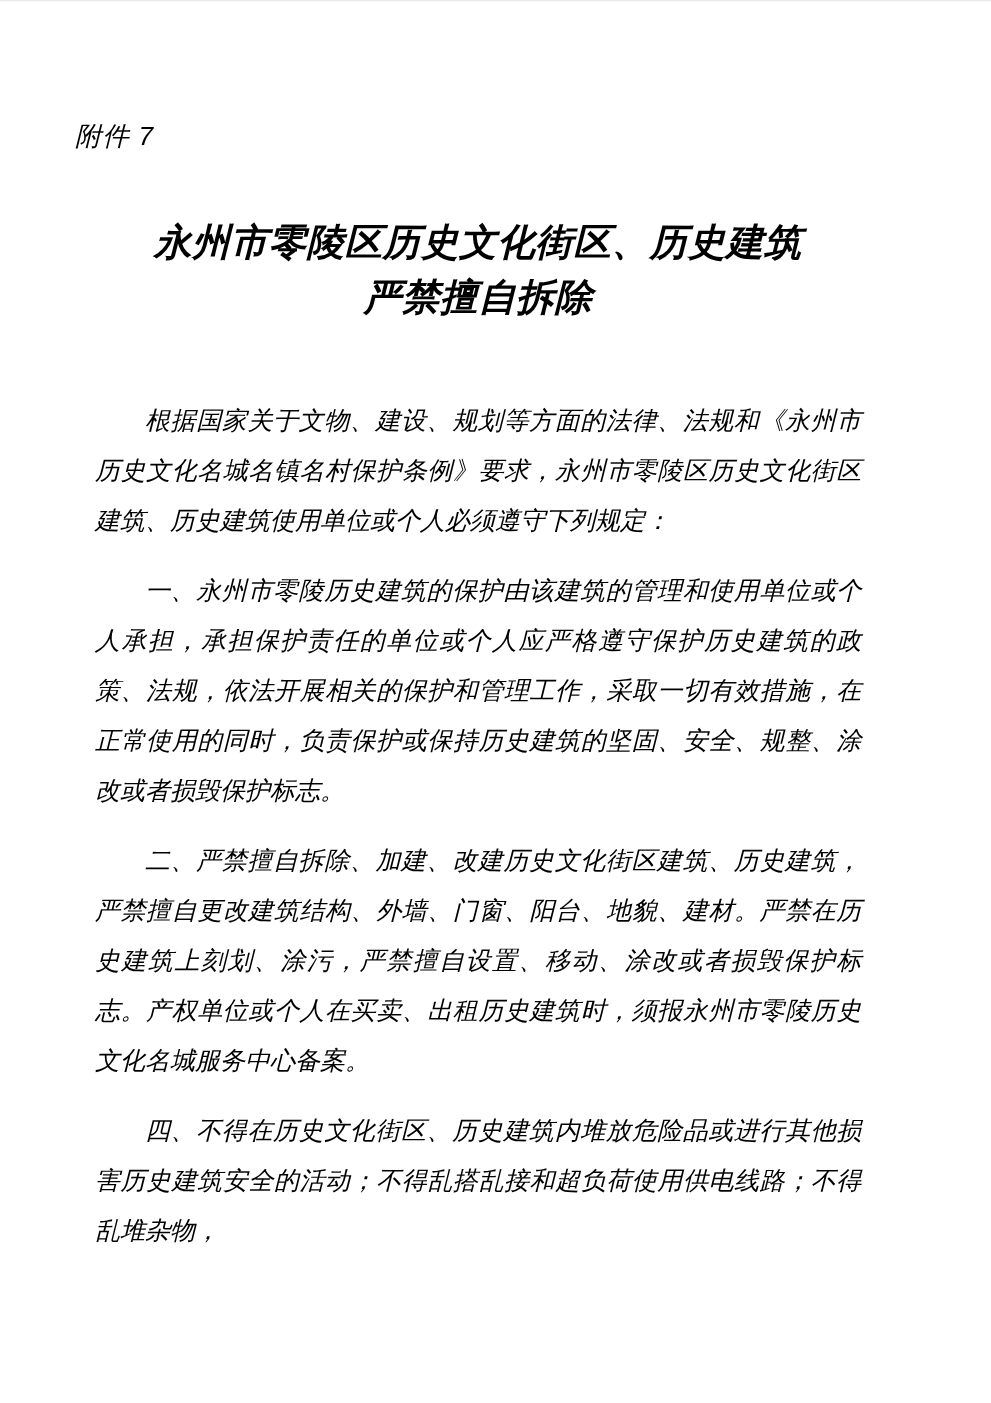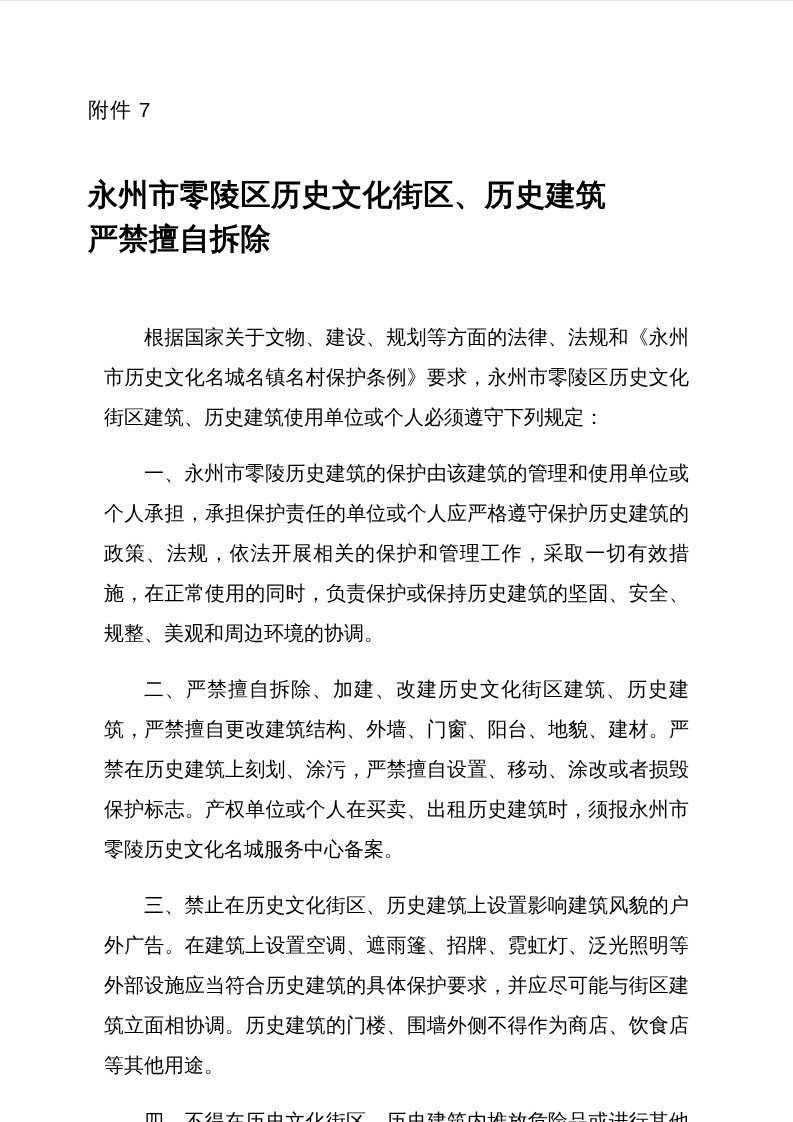--- a/index.html
+++ b/index.html
@@ -13,33 +13,35 @@
       color: #000000;
       font-family: "Liberation Serif", "DejaVu Serif", serif;
       overflow: hidden;
       border-top: 1px solid #e8e8e8;
       box-sizing: border-box;
     }
     .page {
       box-sizing: border-box;
       width: 793px;
       height: 1122px;
-      padding: 96px 88px 0 88px;
+      padding: 96px 88px 0 60px;
+      font-style: italic;
     }
     .attachment-label {
       font-family: "Liberation Sans", "DejaVu Sans", sans-serif;
       font-size: 21px;
       line-height: 26px;
       letter-spacing: 1px;
       text-align: left;
     }
     .doc-title {
       margin: 50px 0 0 0;
       font-size: 30px;
       font-weight: bold;
+      text-align: center;
       line-height: 44px;
       letter-spacing: 0.5px;
     }
     .doc-body {
       margin-top: 56px;
       font-size: 20px;
       line-height: 40px;
       text-align: justify;
     }
     .doc-body p {
@@ -55,18 +57,17 @@
 <div class="page">
   <div class="attachment-label">附件 7</div>
 
   <h1 class="doc-title">
     <span>永州市零陵区历史文化街区、历史建筑</span><br>
     <span>严禁擅自拆除</span>
   </h1>
 
   <div class="doc-body">
     <p>根据国家关于文物、建设、规划等方面的法律、法规和《永州市历史文化名城名镇名村保护条例》要求，永州市零陵区历史文化街区建筑、历史建筑使用单位或个人必须遵守下列规定：</p>
-    <p>一、永州市零陵历史建筑的保护由该建筑的管理和使用单位或个人承担，承担保护责任的单位或个人应严格遵守保护历史建筑的政策、法规，依法开展相关的保护和管理工作，采取一切有效措施，在正常使用的同时，负责保护或保持历史建筑的坚固、安全、规整、美观和周边环境的协调。</p>
+    <p>一、永州市零陵历史建筑的保护由该建筑的管理和使用单位或个人承担，承担保护责任的单位或个人应严格遵守保护历史建筑的政策、法规，依法开展相关的保护和管理工作，采取一切有效措施，在正常使用的同时，负责保护或保持历史建筑的坚固、安全、规整、涂改或者损毁保护标志。</p>
     <p>二、严禁擅自拆除、加建、改建历史文化街区建筑、历史建筑，严禁擅自更改建筑结构、外墙、门窗、阳台、地貌、建材。严禁在历史建筑上刻划、涂污，严禁擅自设置、移动、涂改或者损毁保护标志。产权单位或个人在买卖、出租历史建筑时，须报永州市零陵历史文化名城服务中心备案。</p>
-    <p>三、禁止在历史文化街区、历史建筑上设置影响建筑风貌的户外广告。在建筑上设置空调、遮雨篷、招牌、霓虹灯、泛光照明等外部设施应当符合历史建筑的具体保护要求，并应尽可能与街区建筑立面相协调。历史建筑的门楼、围墙外侧不得作为商店、饮食店等其他用途。</p>
     <p>四、不得在历史文化街区、历史建筑内堆放危险品或进行其他损害历史建筑安全的活动；不得乱搭乱接和超负荷使用供电线路；不得乱堆杂物，</p>
   </div>
 </div>
 
 </body></html>

